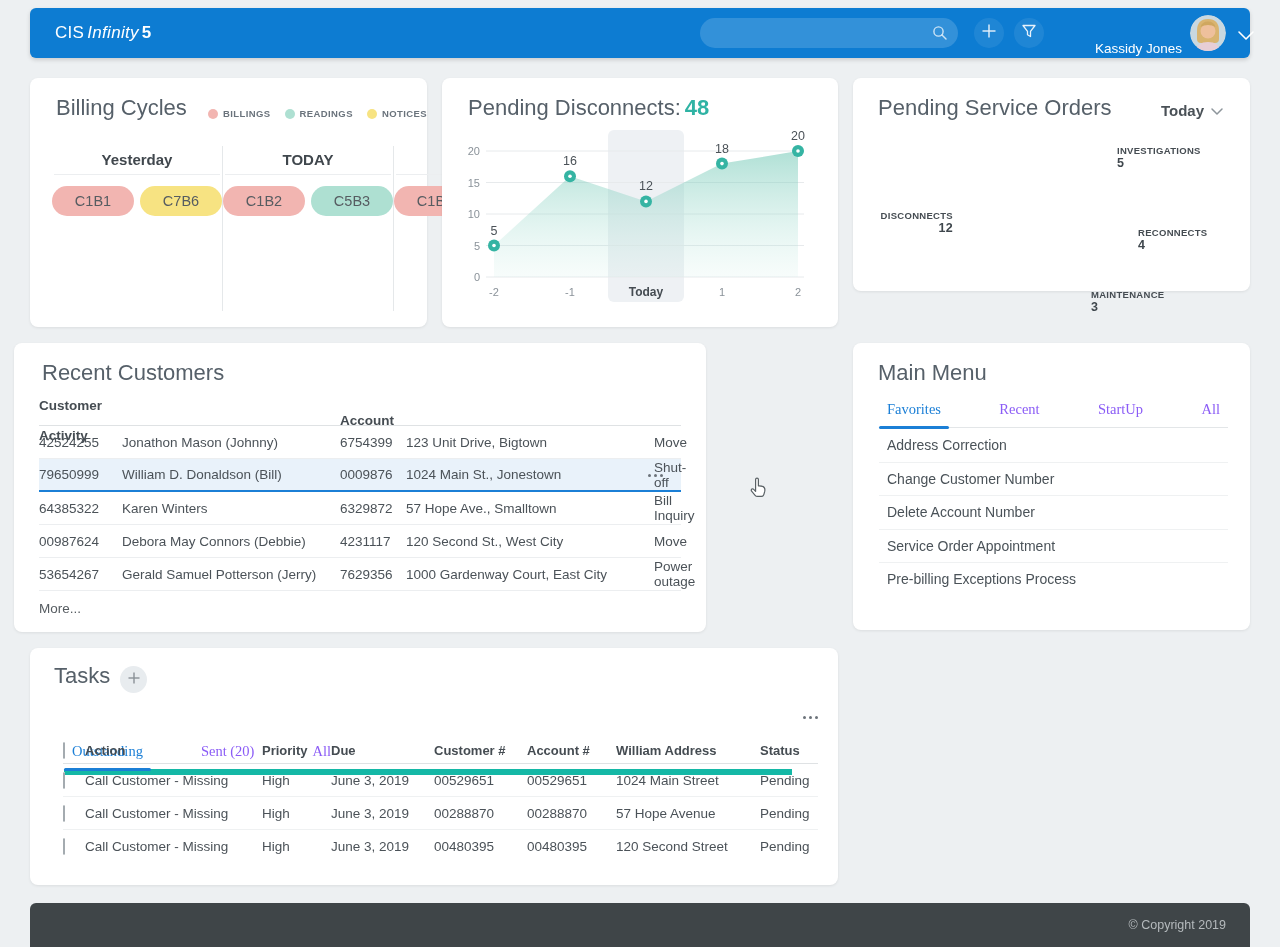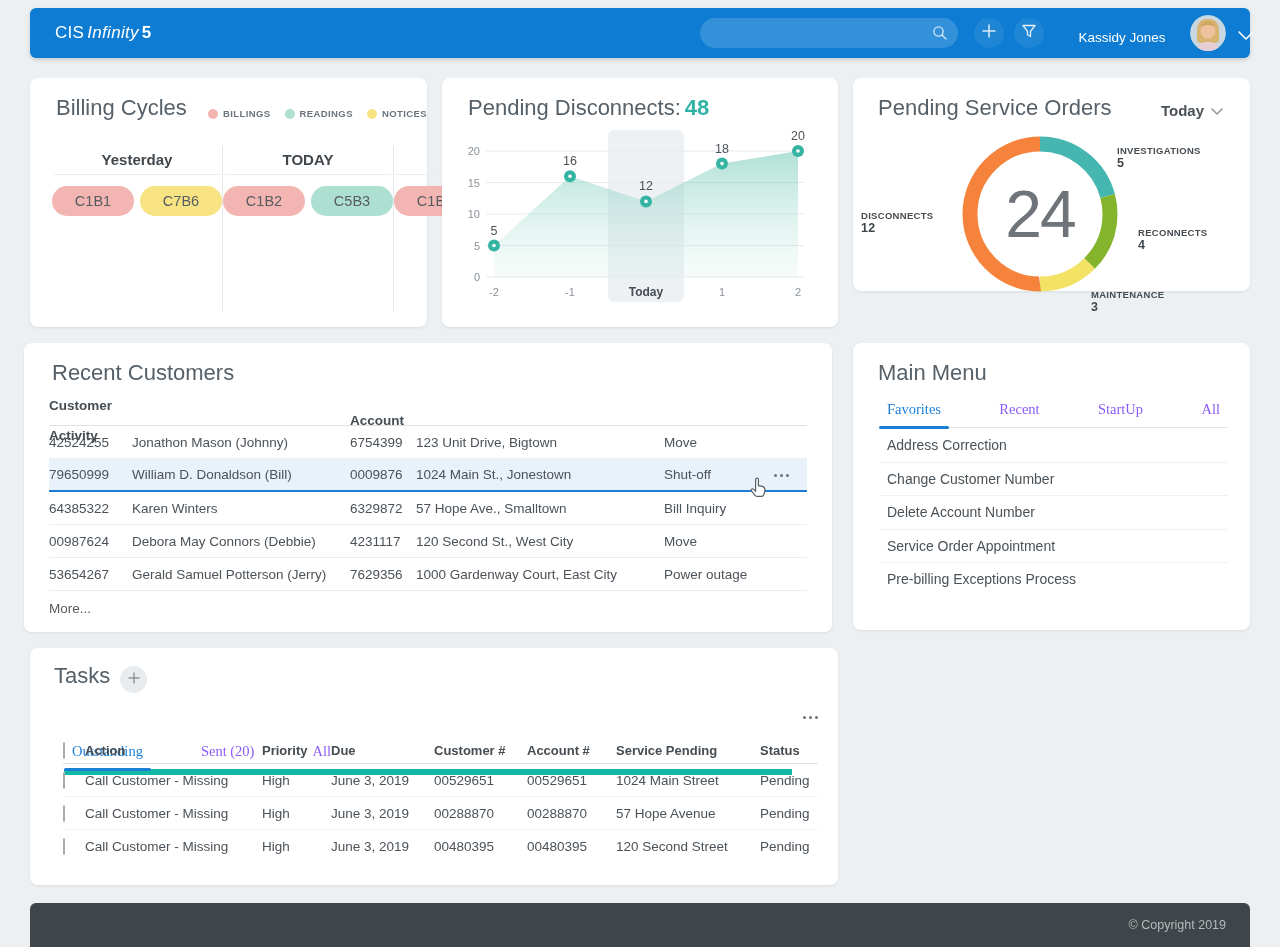--- a/index.html
+++ b/index.html
@@ -10,32 +10,32 @@
   .topnav { position:absolute; left:30px; top:8px; width:1220px; height:50px; background:#0d7cd2;
             border-radius:6px; box-shadow:0 2px 4px rgba(0,0,0,.15); }
   .brand { position:absolute; left:25px; top:0; line-height:50px; color:#fff; font-size:17px; letter-spacing:.3px; cursor:default; }
   .brand em { font-style:italic; font-weight:400; margin:0 3px; }
   .brand b { font-weight:700; }
   .searchbox { position:absolute; left:670px; top:10px; width:258px; height:30px; border-radius:15px;
                background:rgba(255,255,255,.16); }
   .searchbox svg { position:absolute; right:10px; top:7px; }
   .hdr-icon { position:absolute; top:10px; width:30px; height:30px; border-radius:50%;
               background:rgba(255,255,255,.08); display:flex; align-items:center; justify-content:center; cursor:pointer; }
-  .user-name { position:absolute; left:1032px; top:5px; width:120px; text-align:center; line-height:50px; color:#fff; font-size:13.5px; cursor:pointer; }
+  .user-name { position:absolute; left:1032px; top:16px; width:120px; text-align:right; line-height:50px; color:#fff; font-size:13.5px; cursor:pointer; }
   .avatar { position:absolute; left:1160px; top:7px; width:36px; height:36px; border-radius:50%; overflow:hidden; cursor:pointer; }
   .hdr-chev { position:absolute; left:1206px; top:20px; cursor:pointer; }
 
   
   .card { position:absolute; background:#fff; border-radius:8px; box-shadow:0 1px 3px rgba(0,0,0,.08); }
   .card-title { font-size:22px; color:#566069; font-weight:400; }
 
   #card-billing  { left:30px;  top:78px;  width:397px; height:249px; }
   #card-chart    { left:442px; top:78px;  width:396px; height:249px; }
   #card-orders   { left:853px; top:78px;  width:397px; height:213px; }
-  #card-recent   { left:24px;  top:343px; width:808px; height:289px; }
+  #card-recent   { left:14px;  top:343px; width:692px; height:289px; }
   #card-menu     { left:853px; top:343px; width:397px; height:287px; }
   #card-tasks    { left:30px;  top:648px; width:808px; height:237px; }
 
   
   #card-billing .card-title { position:absolute; left:26px; top:17px; }
   .legend { position:absolute; left:178px; top:30px; display:flex; gap:14px; align-items:center; }
   .lg-item { display:flex; align-items:center; gap:5px; font-size:9.5px; letter-spacing:.4px; color:#6a737c; font-weight:700; }
   .lg-dot { width:10px; height:10px; border-radius:50%; display:inline-block; }
   .bc-grid { position:absolute; left:22px; right:38px; top:68px; display:grid; grid-template-columns:1fr 1fr 1fr; height:165px; }
   .bc-col { text-align:center; padding-top:0; }
@@ -56,21 +56,21 @@
   
   #card-orders .card-title { position:absolute; left:25px; top:17px; }
   .orders-filter { position:absolute; right:26px; top:24px; display:flex; align-items:center; gap:6px; cursor:pointer;
                    font-size:15px; font-weight:700; color:#4a5157; }
   .donut-wrap { position:absolute; left:107px; top:56px; width:160px; height:160px; }
   .donut-center { position:absolute; left:0; top:0; width:160px; height:160px; display:flex; align-items:center; justify-content:center;
                   font-size:66px; font-weight:300; color:#6e747a; letter-spacing:-2px; }
   .donut-lbl { position:absolute; font-size:9.5px; font-weight:700; color:#454c52; letter-spacing:.3px; line-height:13px; }
   .donut-lbl .num { font-size:12.5px; font-weight:700; color:#3f474d; }
   .lbl-inv { left:264px; top:66px; }
-  .lbl-dis { left:8px;  top:131px; width:92px; }
+  .lbl-dis { left:8px;  top:131px; width:92px; text-align:right; }
   .lbl-rec { left:285px; top:148px; }
   .lbl-mnt { left:238px; top:210px; }
 
   
   #card-recent .card-title { position:absolute; left:28px; top:17px; }
   .rc-table { position:absolute; left:25px; right:25px; top:55px; }
   .rc-row { display:grid; grid-template-columns:83px 218px 66px 248px 1fr; align-items:center; height:33px;
             border-bottom:1px solid #eceef0; font-size:13.5px; color:#4b5258; position:relative; cursor:pointer; }
   .rc-head-row { height:28px; border-bottom:1px solid #dfe2e4; color:#454c52; font-weight:700; font-size:13.5px; cursor:default; }
   .rc-row.selected { background:#e9f2fa; border-bottom:2px solid #1b7fd6; }
@@ -241,29 +241,20 @@
 <div class="card" id="card-orders">
   <div class="card-title">Pending Service Orders</div>
   <div class="orders-filter">
     <span>Today</span>
     <span>
       <svg width="14" height="9" viewBox="0 0 14 9">
           <polyline points="2,2 7,7 12,2" fill="none" stroke="#8d959b" stroke-width="1.5" stroke-linecap="round" stroke-linejoin="round"></polyline>
         </svg>
     </span>
   </div>
-  <div class="donut-wrap">
-    <div id="donut-svg"><svg width="160" height="160" viewBox="0 0 160 160">
-          <circle cx="80" cy="80" r="70" fill="none" stroke="#46b7b0" stroke-width="15" pathLength="100" stroke-dasharray="20.833333333333336 79.16666666666666" stroke-dashoffset="0" transform="rotate(-90 80 80)"></circle>
-          <circle cx="80" cy="80" r="70" fill="none" stroke="#83b42b" stroke-width="15" pathLength="100" stroke-dasharray="16.666666666666664 83.33333333333334" stroke-dashoffset="-20.833333333333336" transform="rotate(-90 80 80)"></circle>
-          <circle cx="80" cy="80" r="70" fill="none" stroke="#f3e266" stroke-width="15" pathLength="100" stroke-dasharray="12.5 87.5" stroke-dashoffset="-37.5" transform="rotate(-90 80 80)"></circle>
-          <circle cx="80" cy="80" r="70" fill="none" stroke="#f5833c" stroke-width="15" pathLength="100" stroke-dasharray="50 50" stroke-dashoffset="-50" transform="rotate(-90 80 80)"></circle>
-        </svg></div>
-    <div class="donut-center">24</div>
-  </div>
   <div class="donut-lbl lbl-inv">
     <div>INVESTIGATIONS</div>
     <div class="num">5</div>
   </div>
   <div class="donut-lbl lbl-dis">
     <div>DISCONNECTS</div>
     <div class="num">12</div>
   </div>
   <div class="donut-lbl lbl-rec">
     <div>RECONNECTS</div>
@@ -367,21 +358,21 @@
       <i></i>
     </div>
   <div class="tk-table">
       <div class="tk-row tk-head-row">
         <div><span class="cbx"></span></div>
         <div>Action</div>
         <div>Priority</div>
         <div>Due</div>
         <div>Customer #</div>
         <div>Account  #</div>
-        <div>Service Pending</div>
+        <div>William Address</div>
         <div>Status</div>
       </div>
       <div class="tk-row">
         <div><span class="cbx"></span></div>
         <div>Call Customer - Missing</div>
         <div>High</div>
         <div>June 3, 2019</div>
         <div>00529651</div>
         <div>00529651</div>
         <div>1024 Main Street</div>

